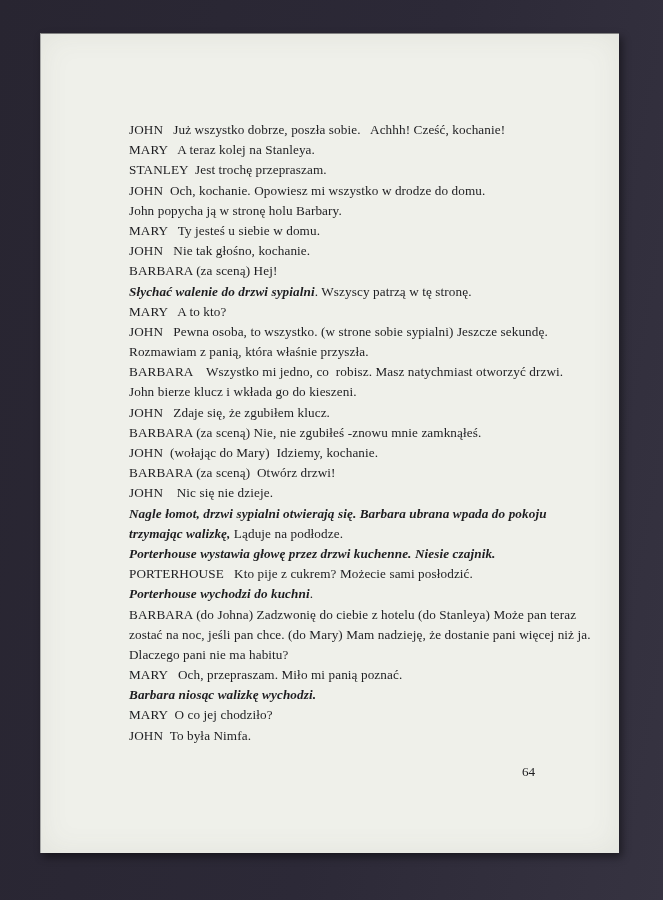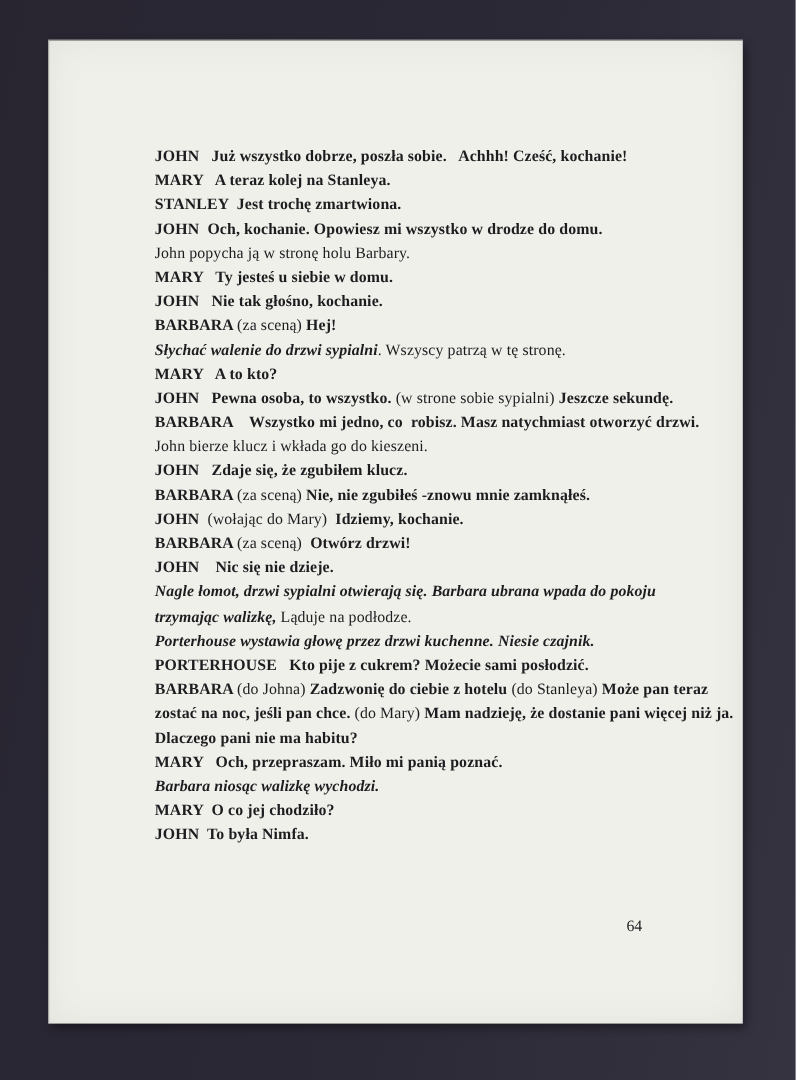--- a/index.html
+++ b/index.html
@@ -38,60 +38,62 @@
     width: 478px;
   }
   .line {
     height: 20.2px;
     line-height: 20.2px;
     font-size: 13.2px;
     color: #1d1d20;
     white-space: pre;
     letter-spacing: 0.1px;
   }
-  .seg-normal { font-style: normal; font-weight: bold; }
+  .seg-normal { font-style: normal; font-weight: normal; }
   .seg-italic { font-weight: normal; }
   .seg-bold-italic { font-style: italic; font-weight: bold; }
   .page-number {
     position: absolute;
     left: 481px;
     top: 730px;
     font-size: 13.2px;
     color: #1d1d20;
   }
 </style>
 </head>
 <body>
 
 <div class="scan-bg"></div>
 
 <div class="document-page">
   <div class="script-content">
       <div class="line"><span class="seg-normal">JOHN   Już wszystko dobrze, poszła sobie.   Achhh! Cześć, kochanie!</span></div>
       <div class="line"><span class="seg-normal">MARY   A teraz kolej na Stanleya.</span></div>
-      <div class="line"><span class="seg-normal">STANLEY  Jest trochę zmartwiona.</span></div>
+      <div class="line"><span class="seg-normal">STANLEY  Jest trochę przepraszam.</span></div>
       <div class="line"><span class="seg-normal">JOHN  Och, kochanie. Opowiesz mi wszystko w drodze do domu.</span></div>
       <div class="line"><span class="seg-italic">John popycha ją w stronę holu Barbary.</span></div>
       <div class="line"><span class="seg-normal">MARY   Ty jesteś u siebie w domu.</span></div>
       <div class="line"><span class="seg-normal">JOHN   Nie tak głośno, kochanie.</span></div>
       <div class="line"><span class="seg-normal">BARBARA </span><span class="seg-italic">(za sceną)</span><span class="seg-normal"> Hej!</span></div>
       <div class="line"><span class="seg-bold-italic">Słychać walenie do drzwi sypialni</span><span class="seg-italic">. Wszyscy patrzą w tę stronę.</span></div>
       <div class="line"><span class="seg-normal">MARY   A to kto?</span></div>
       <div class="line"><span class="seg-normal">JOHN   Pewna osoba, to wszystko. </span><span class="seg-italic">(w strone sobie sypialni)</span><span class="seg-normal"> Jeszcze sekundę.</span></div>
+      <div class="line"><span class="seg-normal">Rozmawiam z panią, która właśnie przyszła.</span></div>
       <div class="line"><span class="seg-normal">BARBARA    Wszystko mi jedno, co  robisz. Masz natychmiast otworzyć drzwi.</span></div>
       <div class="line"><span class="seg-italic">John bierze klucz i wkłada go do kieszeni.</span></div>
       <div class="line"><span class="seg-normal">JOHN   Zdaje się, że zgubiłem klucz.</span></div>
       <div class="line"><span class="seg-normal">BARBARA </span><span class="seg-italic">(za sceną)</span><span class="seg-normal"> Nie, nie zgubiłeś -znowu mnie zamknąłeś.</span></div>
       <div class="line"><span class="seg-normal">JOHN  </span><span class="seg-italic">(wołając do Mary)</span><span class="seg-normal">  Idziemy, kochanie.</span></div>
       <div class="line"><span class="seg-normal">BARBARA </span><span class="seg-italic">(za sceną)</span><span class="seg-normal">  Otwórz drzwi!</span></div>
       <div class="line"><span class="seg-normal">JOHN    Nic się nie dzieje.</span></div>
       <div class="line"><span class="seg-bold-italic">Nagle łomot, drzwi sypialni otwierają się. Barbara ubrana wpada do pokoju</span></div>
       <div class="line"><span class="seg-bold-italic">trzymając walizkę, </span><span class="seg-italic">Ląduje na podłodze.</span></div>
       <div class="line"><span class="seg-bold-italic">Porterhouse wystawia głowę przez drzwi kuchenne. Niesie czajnik.</span></div>
       <div class="line"><span class="seg-normal">PORTERHOUSE   Kto pije z cukrem? Możecie sami posłodzić.</span></div>
+      <div class="line"><span class="seg-bold-italic">Porterhouse wychodzi do kuchni</span><span class="seg-normal">.</span></div>
       <div class="line"><span class="seg-normal">BARBARA </span><span class="seg-italic">(do Johna)</span><span class="seg-normal"> Zadzwonię do ciebie z hotelu </span><span class="seg-italic">(do Stanleya)</span><span class="seg-normal"> Może pan teraz</span></div>
       <div class="line"><span class="seg-normal">zostać na noc, jeśli pan chce. </span><span class="seg-italic">(do Mary)</span><span class="seg-normal"> Mam nadzieję, że dostanie pani więcej niż ja.</span></div>
       <div class="line"><span class="seg-normal">Dlaczego pani nie ma habitu?</span></div>
       <div class="line"><span class="seg-normal">MARY   Och, przepraszam. Miło mi panią poznać.</span></div>
       <div class="line"><span class="seg-bold-italic">Barbara niosąc walizkę wychodzi.</span></div>
       <div class="line"><span class="seg-normal">MARY  O co jej chodziło?</span></div>
       <div class="line"><span class="seg-normal">JOHN  To była Nimfa.</span></div>
     </div>
   <div class="page-number">64</div>
 </div>

